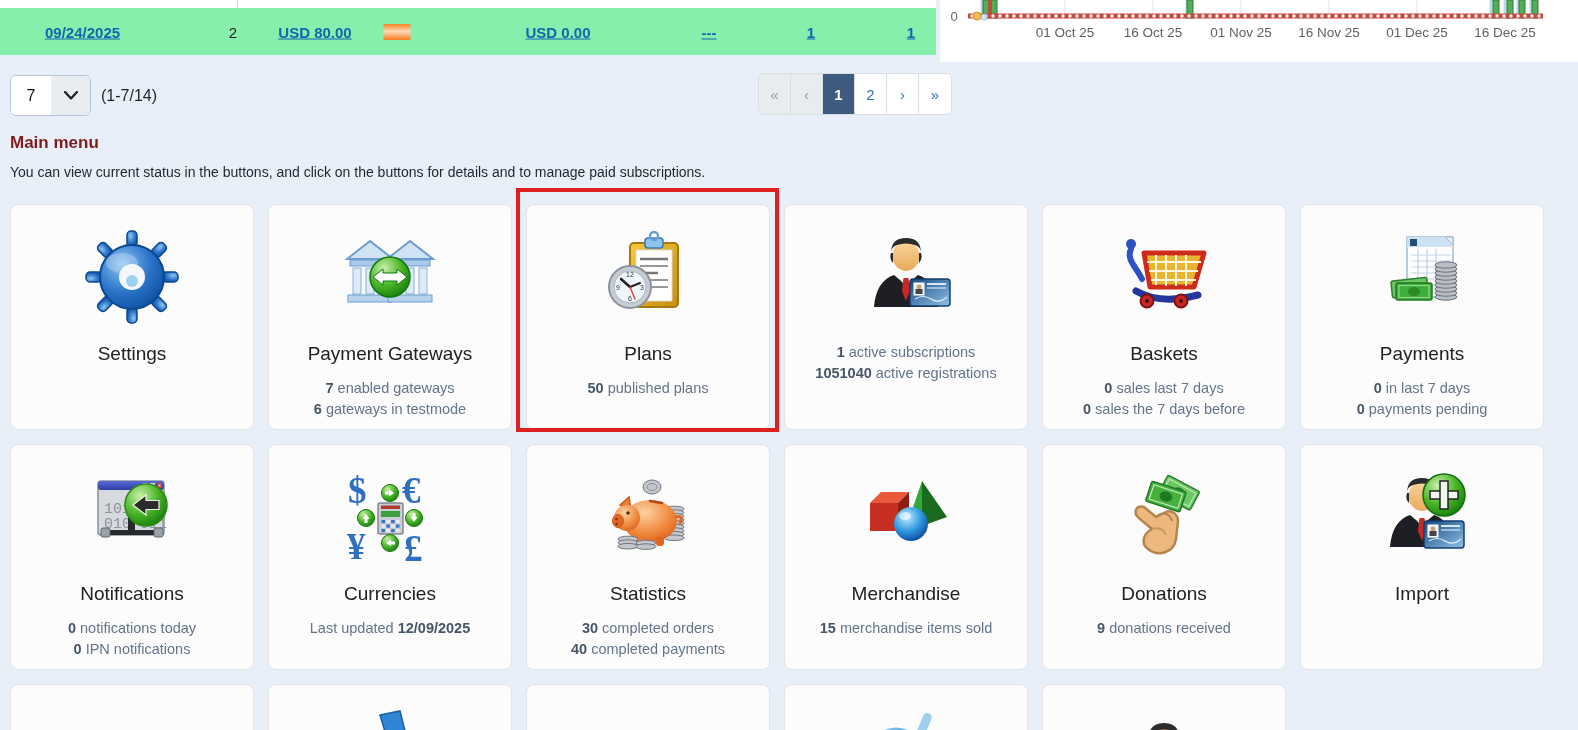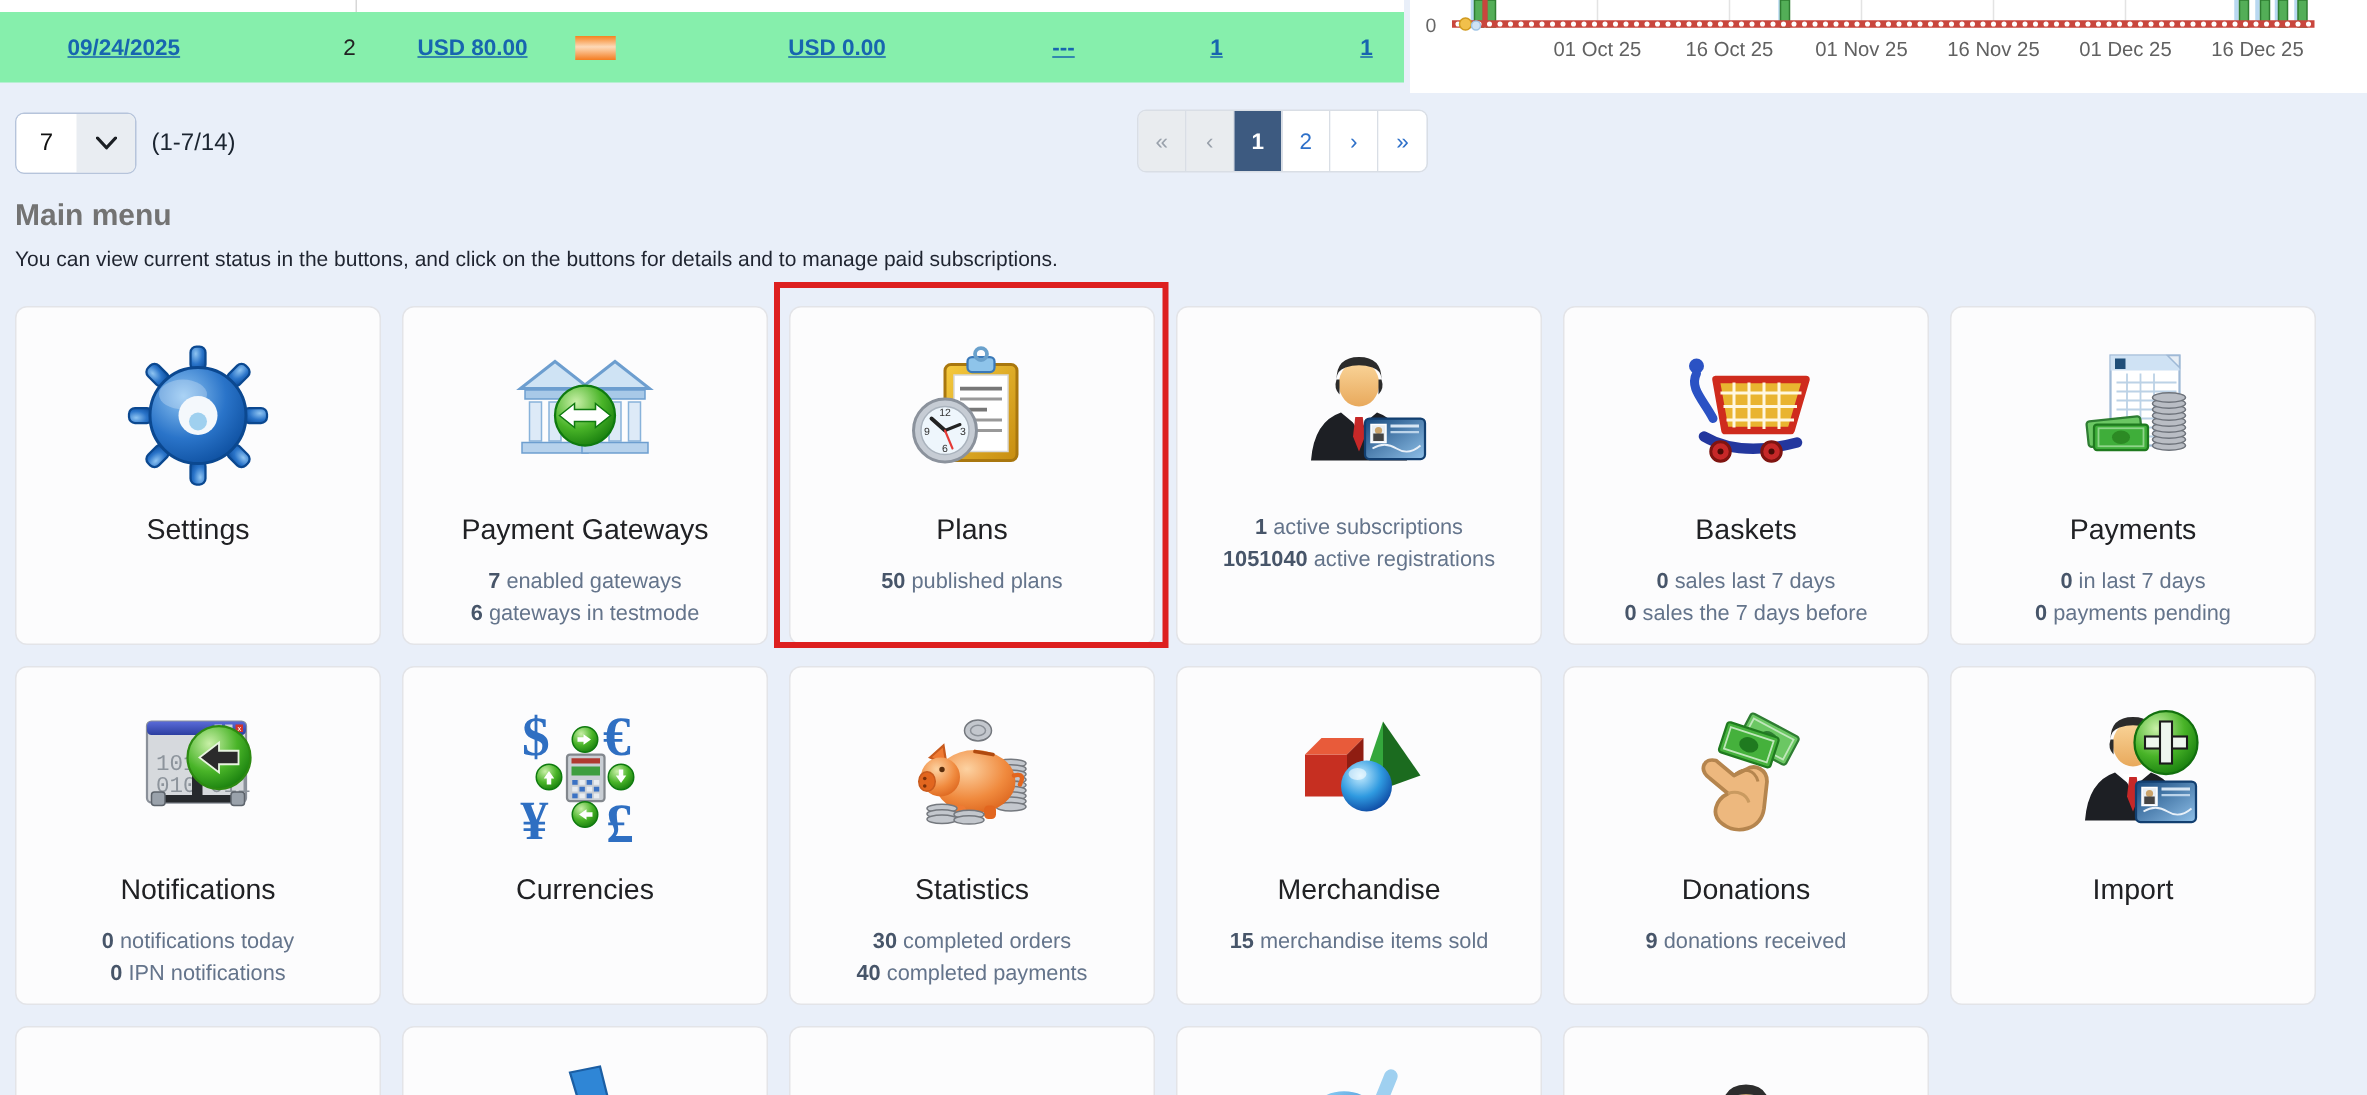--- a/index.html
+++ b/index.html
@@ -27,21 +27,21 @@
   .perpage .arrow { flex:1; display:flex; align-items:center; justify-content:center; background:#e9edf2; }
   .range-label { position:absolute; left:101px; top:75px; height:41px; display:flex; align-items:center; font-size:16px; color:#1b2430; }
   .pager { position:absolute; left:758px; top:73px; display:flex; border:1px solid #d9dee5; border-radius:6px; overflow:hidden; }
   .pager .pg { width:32px; height:40px; display:flex; align-items:center; justify-content:center;
                font-size:15px; border-right:1px solid #d9dee5; background:#fff; color:#2e70c9; cursor:pointer; }
   .pager .pg:last-child { border-right:none; }
   .pager .pg.dis { background:#e9ecef; color:#99a1ab; cursor:default; }
   .pager .pg.act { background:#3d5a80; color:#fff; font-weight:bold; }
 
   
-  .mm-heading { position:absolute; left:10px; top:133px; font-size:20px; font-weight:bold; color:#737373; }
+  .mm-heading { position:absolute; left:10px; top:133px; font-size:17px; font-weight:bold; color:#7f1d1d; }
   .mm-desc { position:absolute; left:10px; top:164px; font-size:14px; color:#1f2430; }
 
   .tiles-region { position:absolute; left:10px; top:204px; width:1560px; }
   .grid { display:grid; grid-template-columns:repeat(6,244px); grid-auto-rows:226px; gap:14px; }
   .tile { background:#fcfcfd; border:1px solid #e3e4e8; border-radius:8px; text-align:center; cursor:pointer; }
   .icon-box { height:104px; margin-top:20px; display:flex; align-items:center; justify-content:center; }
   .tile-label { margin-top:14px; font-size:19px; color:#202124; }
   .tile-lines { margin-top:13px; }
   .tile-line { font-size:14.5px; line-height:21px; color:#64748b; }
   .tile-line b { color:#475569; }
@@ -480,20 +480,23 @@
             <g transform="translate(48 74) rotate(180)">
               <polygon points="-4,0 1,-3.5 1,-1.5 5,-1.5 5,1.5 1,1.5 1,3.5" fill="#ffffff" transform="rotate(180)"></polygon>
             </g>
             <circle cx="24" cy="49" r="8.5" fill="url(#g8g)" stroke="#0f7a0f"></circle>
             <g transform="translate(24 49) rotate(270)">
               <polygon points="-4,0 1,-3.5 1,-1.5 5,-1.5 5,1.5 1,1.5 1,3.5" fill="#ffffff" transform="rotate(180)"></polygon>
             </g>
           </svg>
         </div>
         <div class="tile-label">Currencies</div>
+        <div class="tile-lines">
+          <div class="tile-line"><span>Last updated </span><b>12/09/2025</b><span></span></div>
+        </div>
       </div>
       <div class="tile">
         <div class="icon-box">
           <svg width="96" height="96" viewBox="0 0 96 96">
             <defs>
               <radialGradient id="g9p" cx="40%" cy="30%" r="80%">
                 <stop offset="0%" stop-color="#fcd2a2"></stop>
                 <stop offset="60%" stop-color="#f08a3e"></stop>
                 <stop offset="100%" stop-color="#d95f18"></stop>
               </radialGradient>

